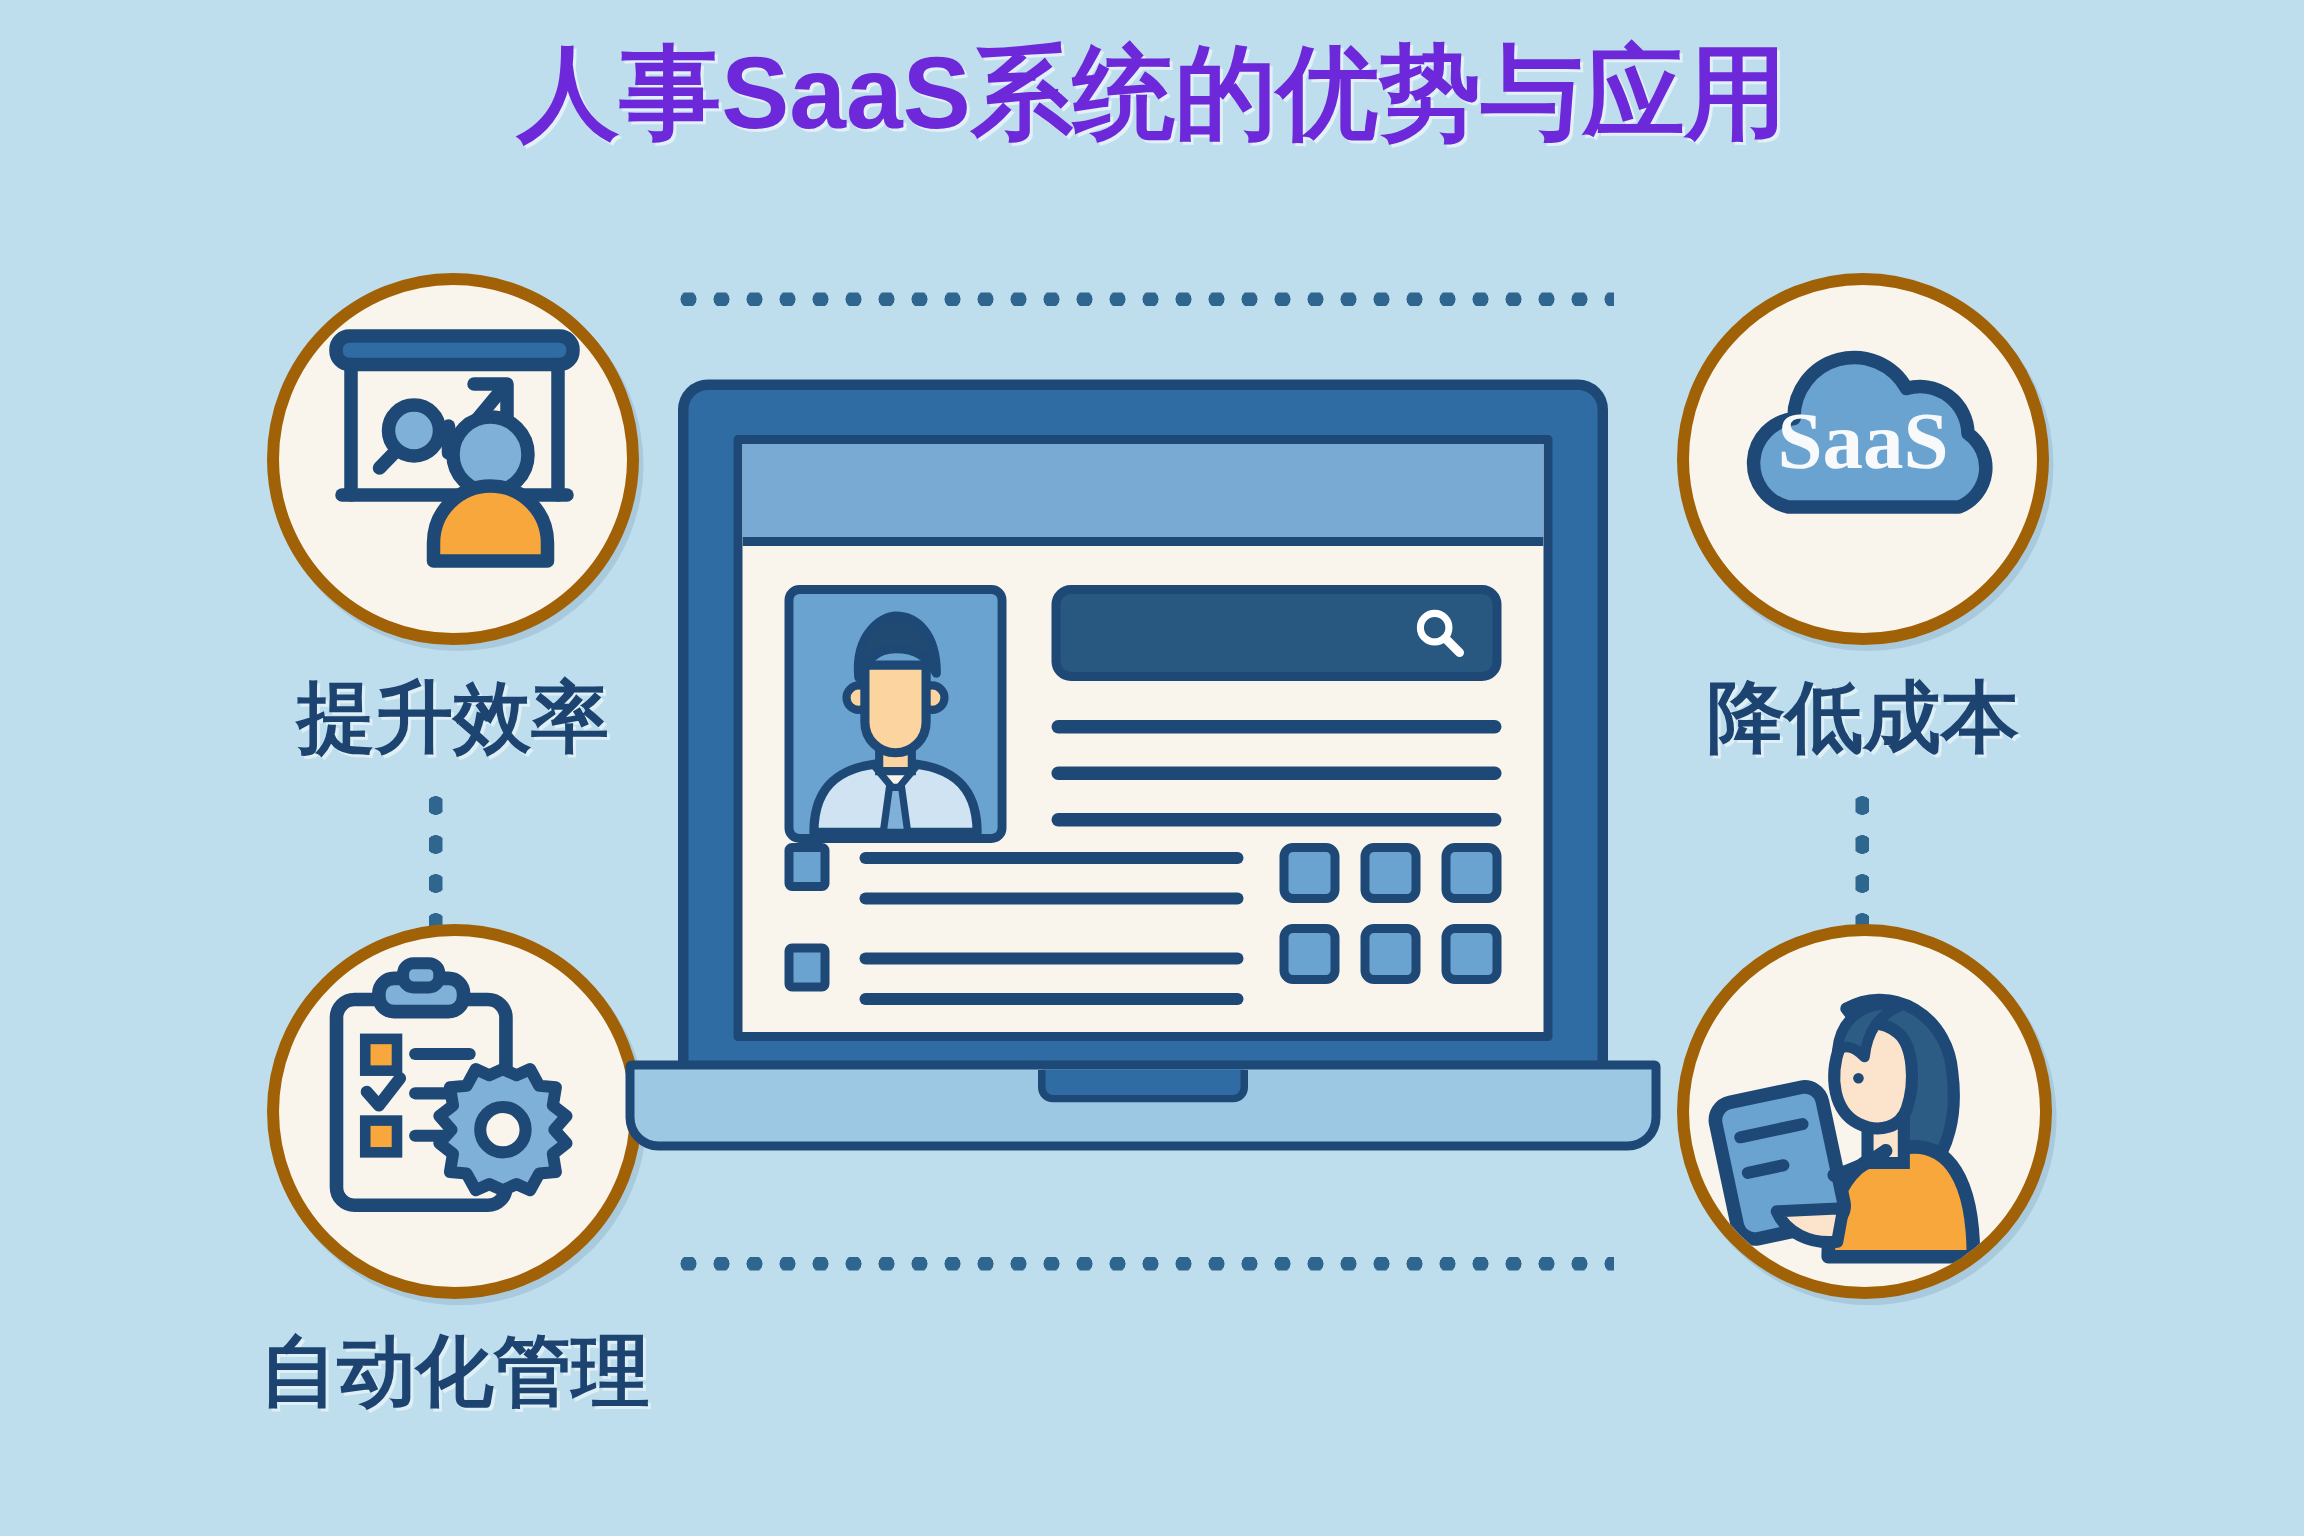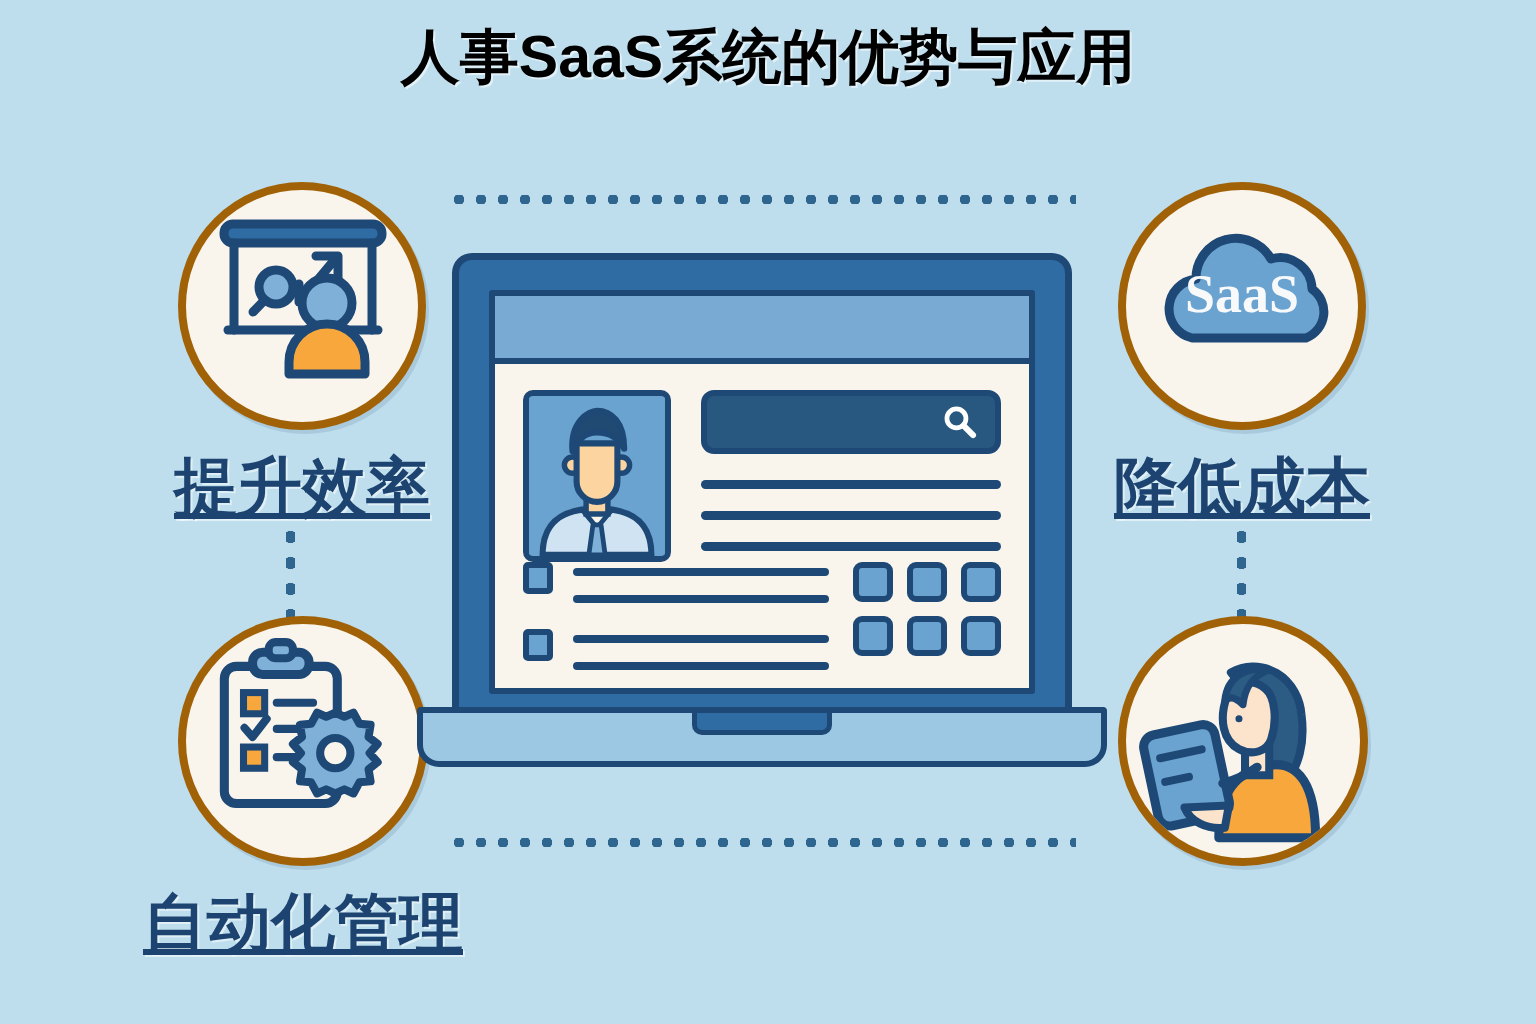--- a/index.html
+++ b/index.html
@@ -23,24 +23,24 @@
     height: 1024px;
   }
 
   
   .title {
     position: absolute;
     top: 26px;
     left: 0;
     width: 1536px;
     text-align: center;
-    font-size: 59px;
+    font-size: 68px;
     line-height: 1.08;
     font-weight: 700;
-    color: #000000;
+    color: #6d28d9;
     letter-spacing: 0px;
     text-shadow: 2px 2px 0 rgba(255,255,255,0.55);
     white-space: nowrap;
   }
 
   
   .dots-h {
     position: absolute;
     height: 9px;
     background-image: radial-gradient(circle, #2f6690 0 44%, rgba(0,0,0,0) 46%);
@@ -73,26 +73,25 @@
     box-shadow: 3px 4px 0 rgba(30,73,118,0.13);
     overflow: hidden;
   }
 
   .node-label {
     position: absolute;
     width: 420px;
     left: 50%;
     transform: translateX(-50%);
     text-align: center;
-    font-size: 64px;
+    font-size: 52px;
     font-weight: 700;
     color: #1d4471;
     text-shadow: 2px 2px 0 rgba(255,255,255,0.5);
     white-space: nowrap;
-    text-decoration: underline;
   }
 
   
   #node-efficiency { left: 178px;  top: 182px; }
   #node-cost       { left: 1118px; top: 182px; }
   #node-automation { left: 178px;  top: 616px; }
   #node-data       { left: 1118px; top: 616px; }
 
   #node-efficiency .circle,
   #node-cost .circle       { width: 248px; height: 248px; }

